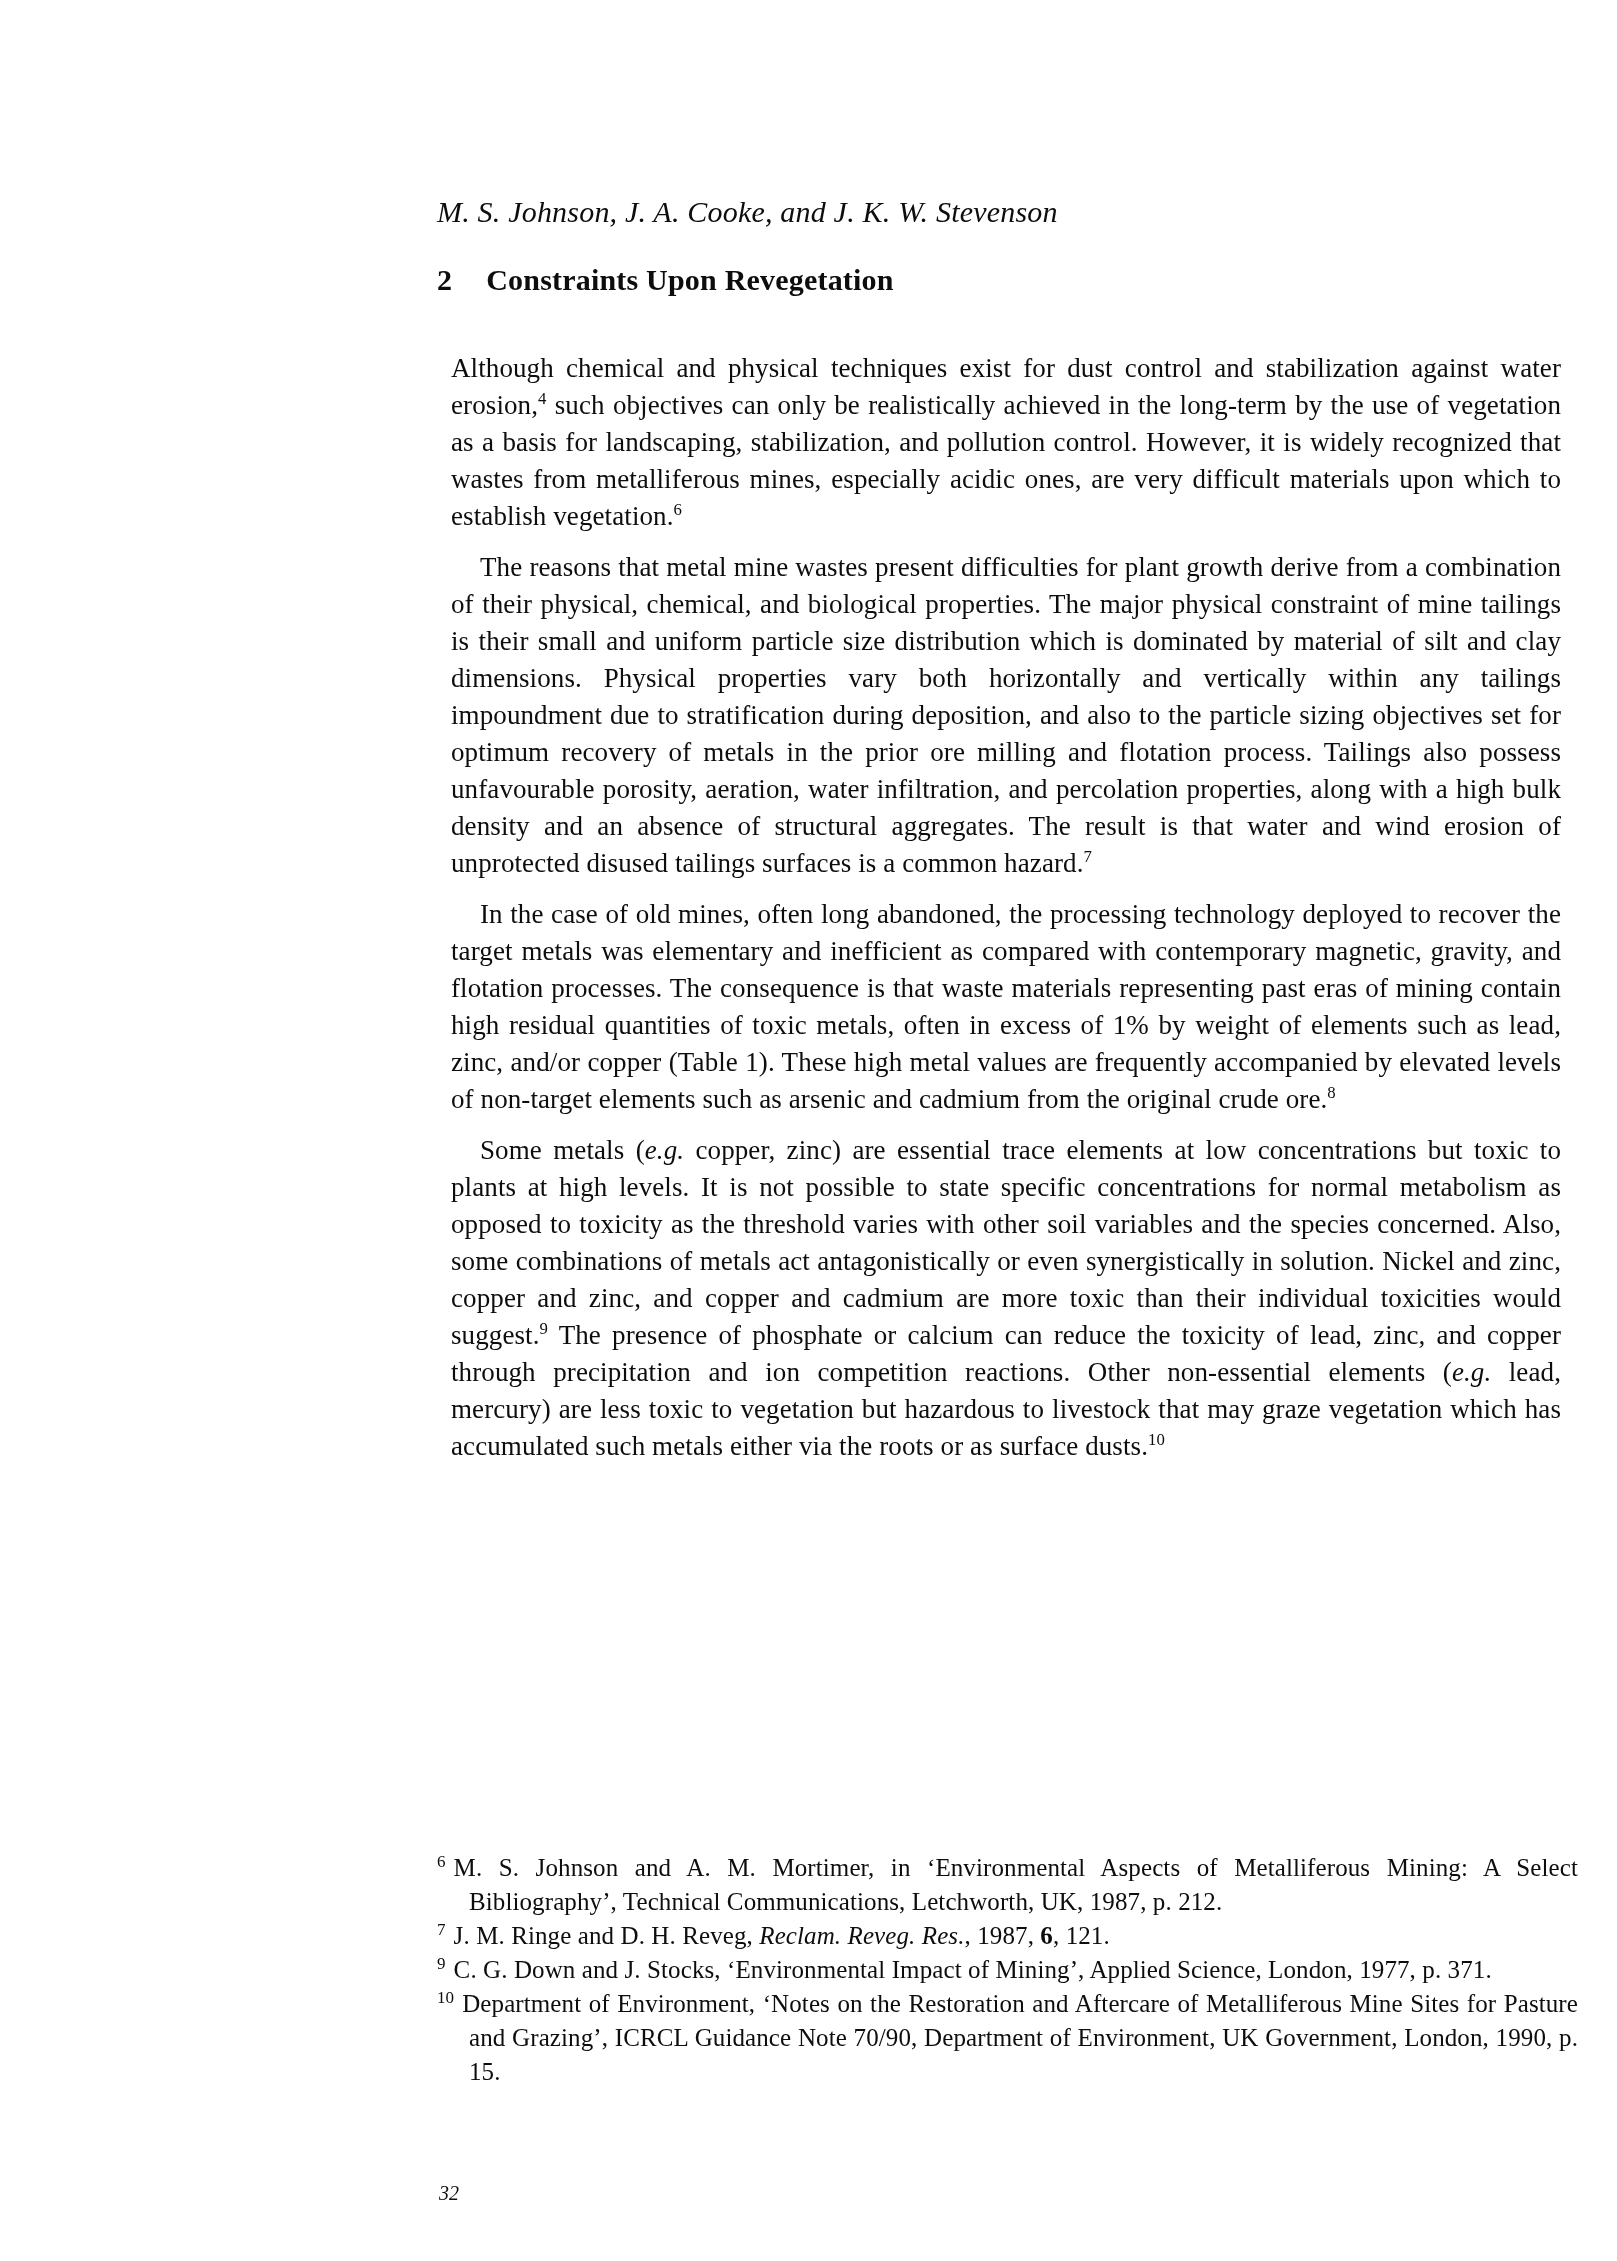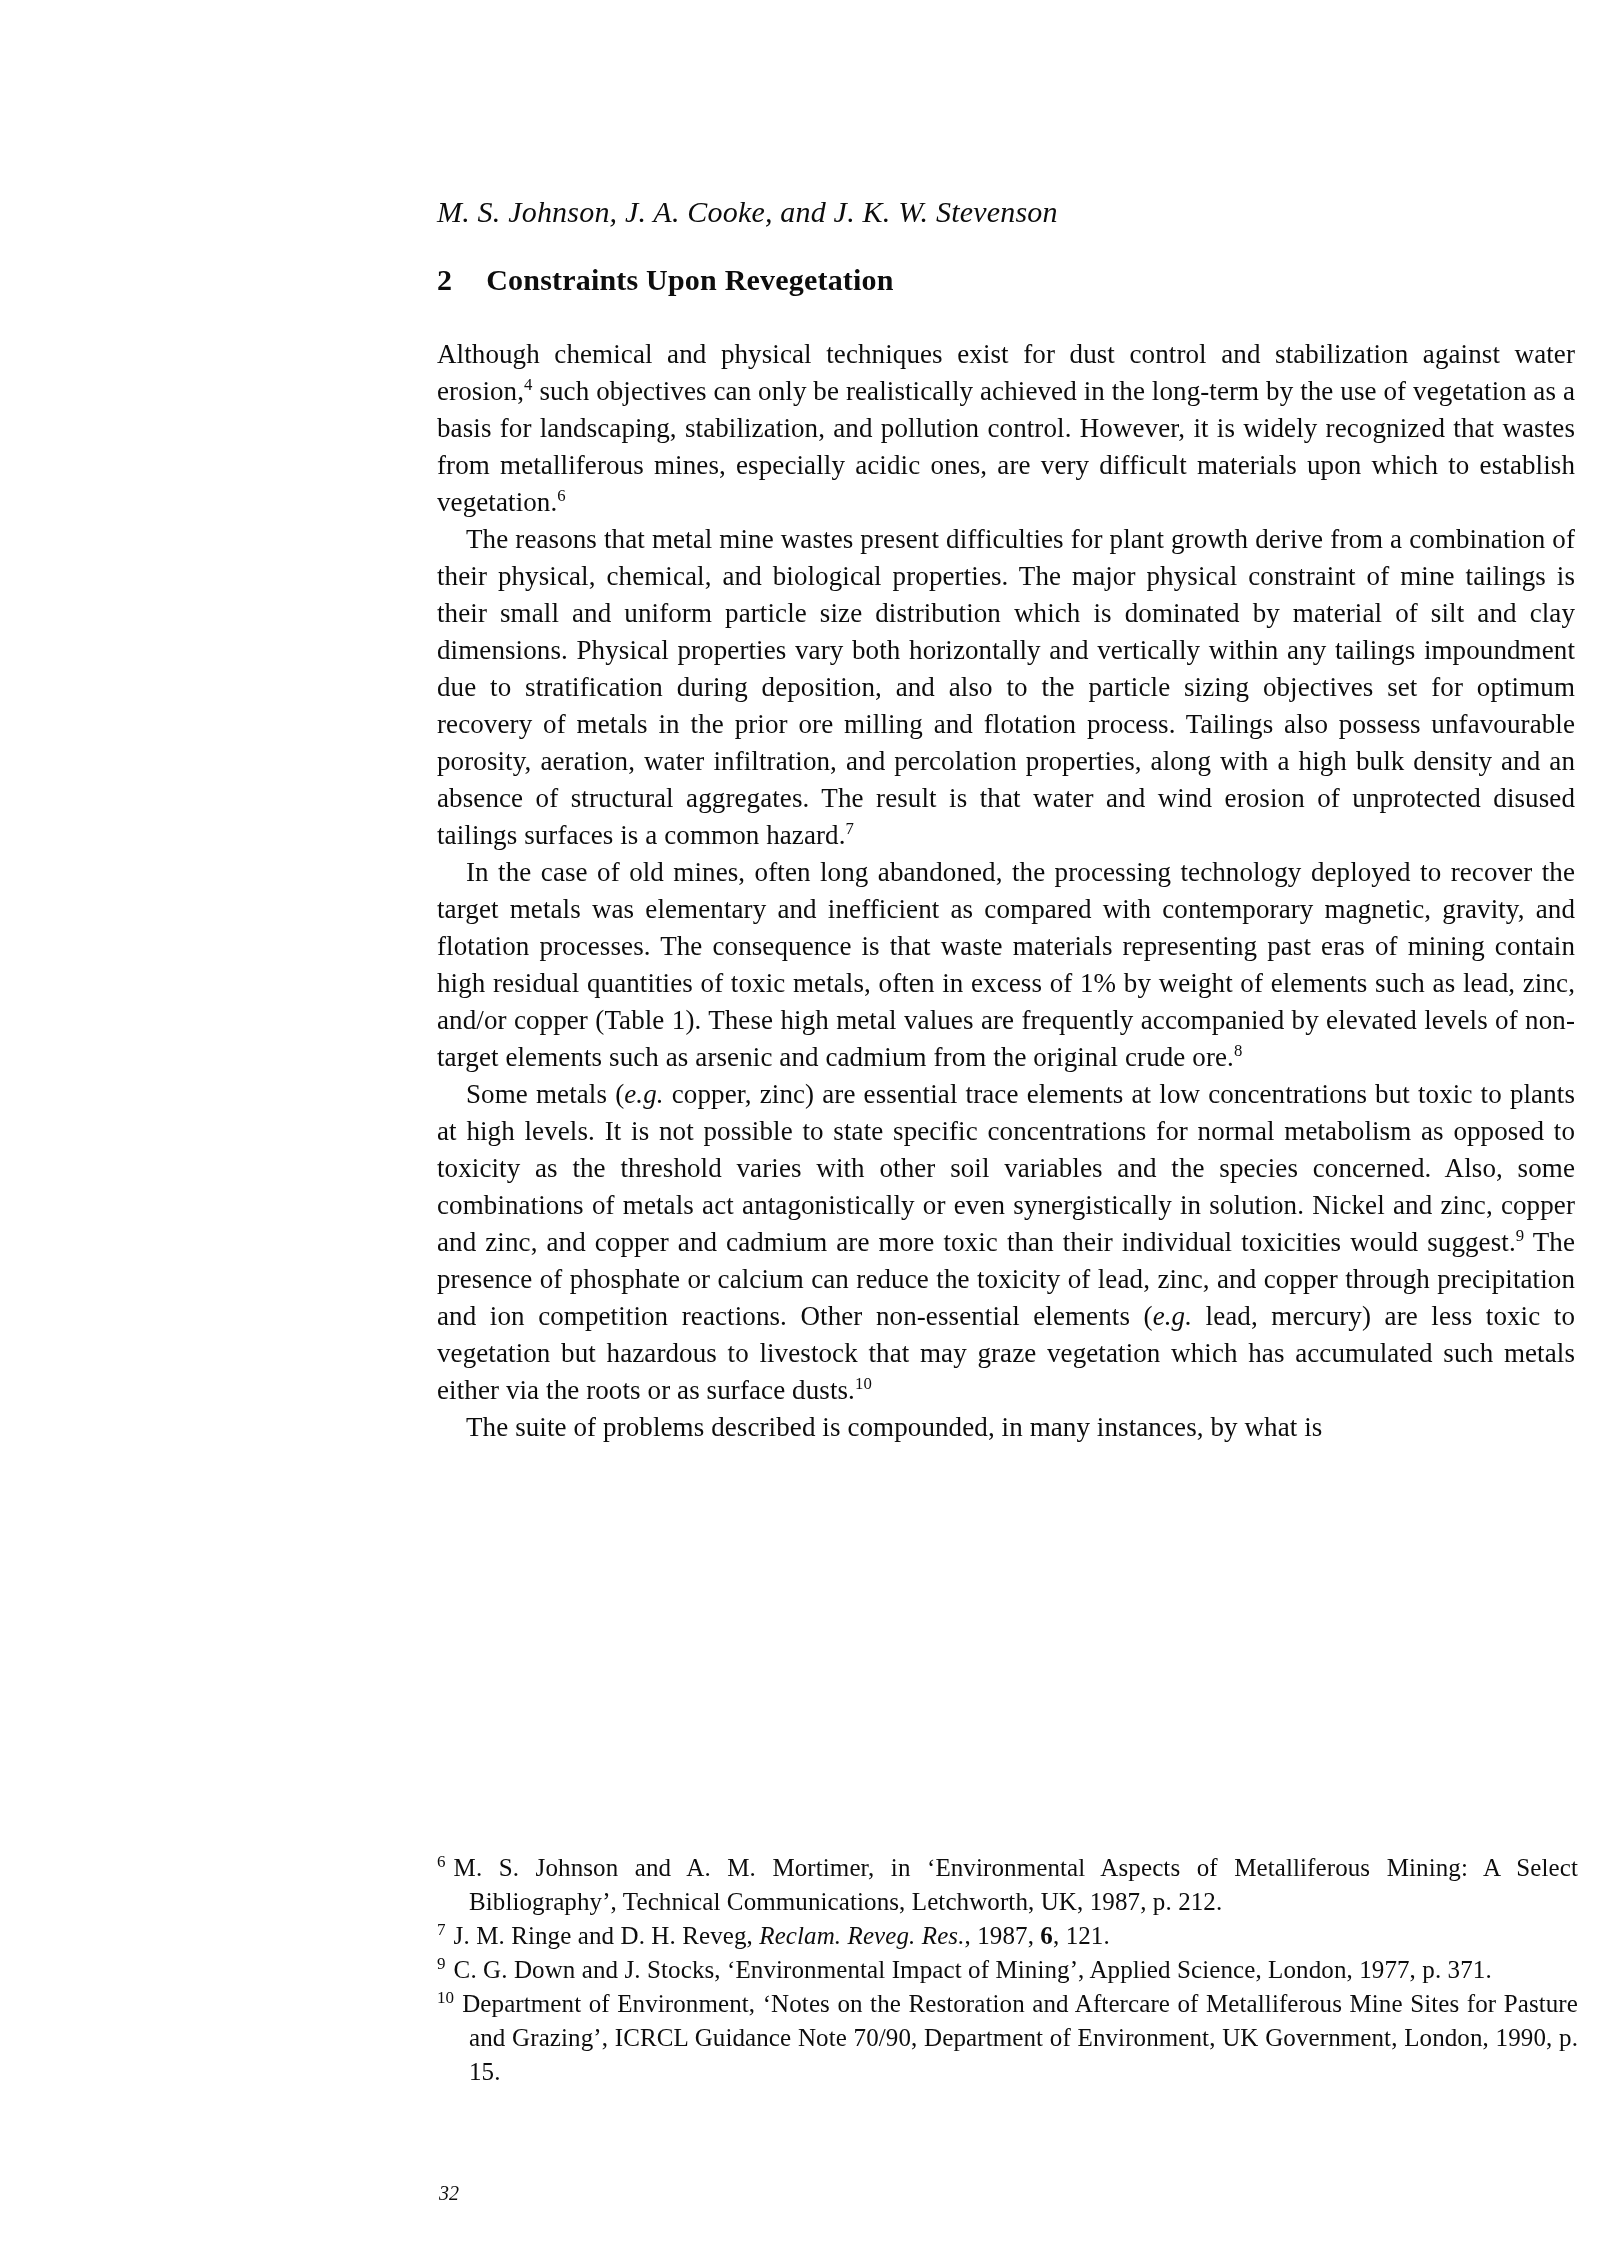--- a/index.html
+++ b/index.html
@@ -39,21 +39,21 @@
     display: inline-block;
     margin-right: 34px;
   }
   .body-text {
     position: absolute;
     left: 437px;
     top: 336px;
     width: 1138px;
   }
   .body-text p.para {
-    margin: 0;
+    margin: 14px;
     font-size: 27px;
     line-height: 37px;
     text-align: justify;
     letter-spacing: 0.1px;
   }
   .body-text p.para.indent {
     text-indent: 29px;
     font-family: Liberation Serif, serif;
   }
   .it { font-style: italic; }
@@ -100,21 +100,20 @@
 
   <h1 class="section-heading">
     <span class="sec-num">2</span><span>Constraints Upon Revegetation</span>
   </h1>
 
   <div class="body-text">
       <p class="para"><span>Although chemical and physical techniques exist for dust control and stabilization against water erosion,</span><sup class="fn-ref">4</sup><span> such objectives can only be realistically achieved in the long-term by the use of vegetation as a basis for landscaping, stabilization, and pollution control. However, it is widely recognized that wastes from metalliferous mines, especially acidic ones, are very difficult materials upon which to establish vegetation.</span><sup class="fn-ref">6</sup></p>
       <p class="para indent"><span>The reasons that metal mine wastes present difficulties for plant growth derive from a combination of their physical, chemical, and biological properties. The major physical constraint of mine tailings is their small and uniform particle size distribution which is dominated by material of silt and clay dimensions. Physical properties vary both horizontally and vertically within any tailings impoundment due to stratification during deposition, and also to the particle sizing objectives set for optimum recovery of metals in the prior ore milling and flotation process. Tailings also possess unfavourable porosity, aeration, water infiltration, and percolation properties, along with a high bulk density and an absence of structural aggregates. The result is that water and wind erosion of unprotected disused tailings surfaces is a common hazard.</span><sup class="fn-ref">7</sup></p>
       <p class="para indent"><span>In the case of old mines, often long abandoned, the processing technology deployed to recover the target metals was elementary and inefficient as compared with contemporary magnetic, gravity, and flotation processes. The consequence is that waste materials representing past eras of mining contain high residual quantities of toxic metals, often in excess of 1% by weight of elements such as lead, zinc, and/or copper (Table 1). These high metal values are frequently accompanied by elevated levels of non-target elements such as arsenic and cadmium from the original crude ore.</span><sup class="fn-ref">8</sup></p>
       <p class="para indent"><span>Some metals (</span><span class="it">e.g.</span><span> copper, zinc) are essential trace elements at low concentrations but toxic to plants at high levels. It is not possible to state specific concentrations for normal metabolism as opposed to toxicity as the threshold varies with other soil variables and the species concerned. Also, some combinations of metals act antagonistically or even synergistically in solution. Nickel and zinc, copper and zinc, and copper and cadmium are more toxic than their individual toxicities would suggest.</span><sup class="fn-ref">9</sup><span> The presence of phosphate or calcium can reduce the toxicity of lead, zinc, and copper through precipitation and ion competition reactions. Other non-essential elements (</span><span class="it">e.g.</span><span> lead, mercury) are less toxic to vegetation but hazardous to livestock that may graze vegetation which has accumulated such metals either via the roots or as surface dusts.</span><sup class="fn-ref">10</sup></p>
-      <p class="para indent"><span>The suite of problems described is compounded, in many instances, by what is</span></p>
     </div>
 
   <div class="footnotes">
       <div class="footnote"><sup class="fn-num">6</sup><span>M. S. Johnson and A. M. Mortimer, in ‘Environmental Aspects of Metalliferous Mining: A Select Bibliography’, Technical Communications, Letchworth, UK, 1987, p. 212.</span></div>
       <div class="footnote"><sup class="fn-num">7</sup><span>J. M. Ringe and D. H. Reveg, </span><span class="it">Reclam. Reveg. Res.</span><span>, 1987, </span><span class="b">6</span><span>, 121.</span></div>
       <div class="footnote"><sup class="fn-num">9</sup><span>C. G. Down and J. Stocks, ‘Environmental Impact of Mining’, Applied Science, London, 1977, p. 371.</span></div>
       <div class="footnote"><sup class="fn-num">10</sup><span>Department of Environment, ‘Notes on the Restoration and Aftercare of Metalliferous Mine Sites for Pasture and Grazing’, ICRCL Guidance Note 70/90, Department of Environment, UK Government, London, 1990, p. 15.</span></div>
     </div>
 
   <div class="page-number">32</div>

